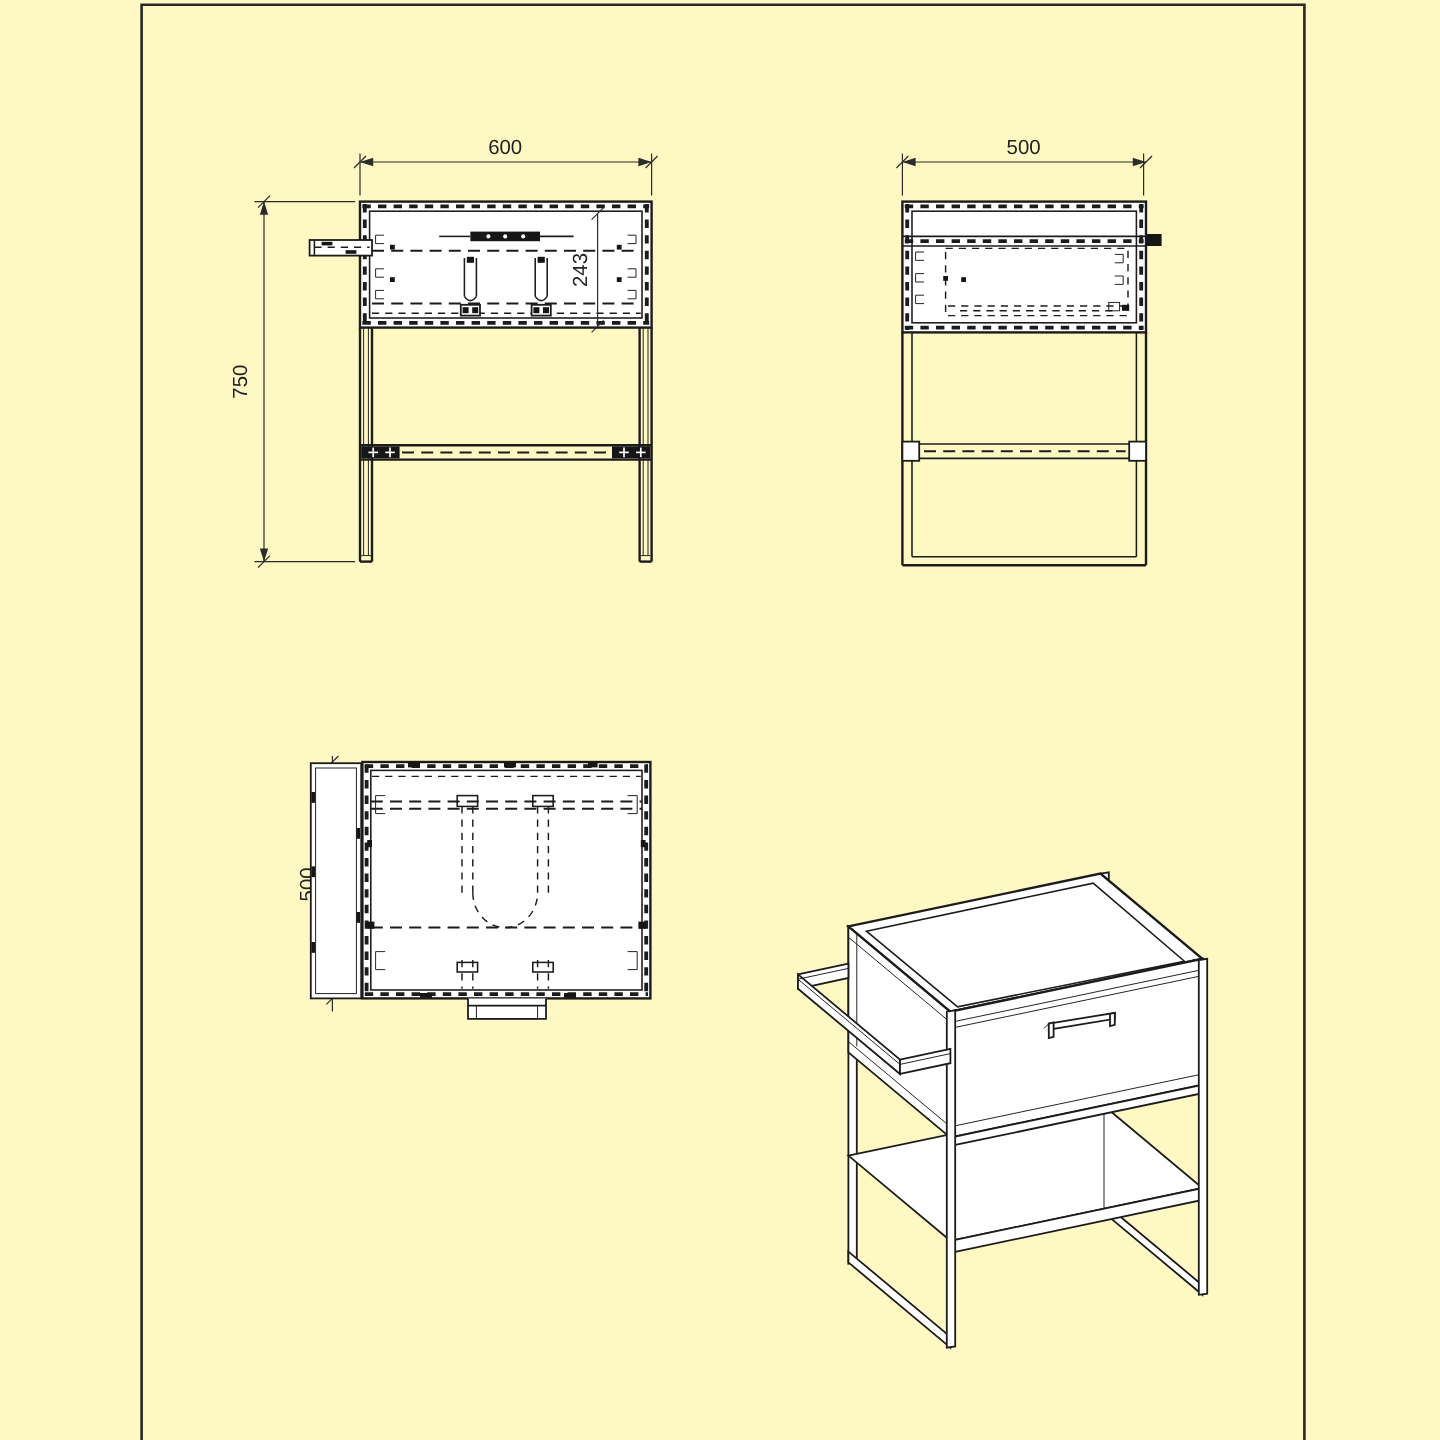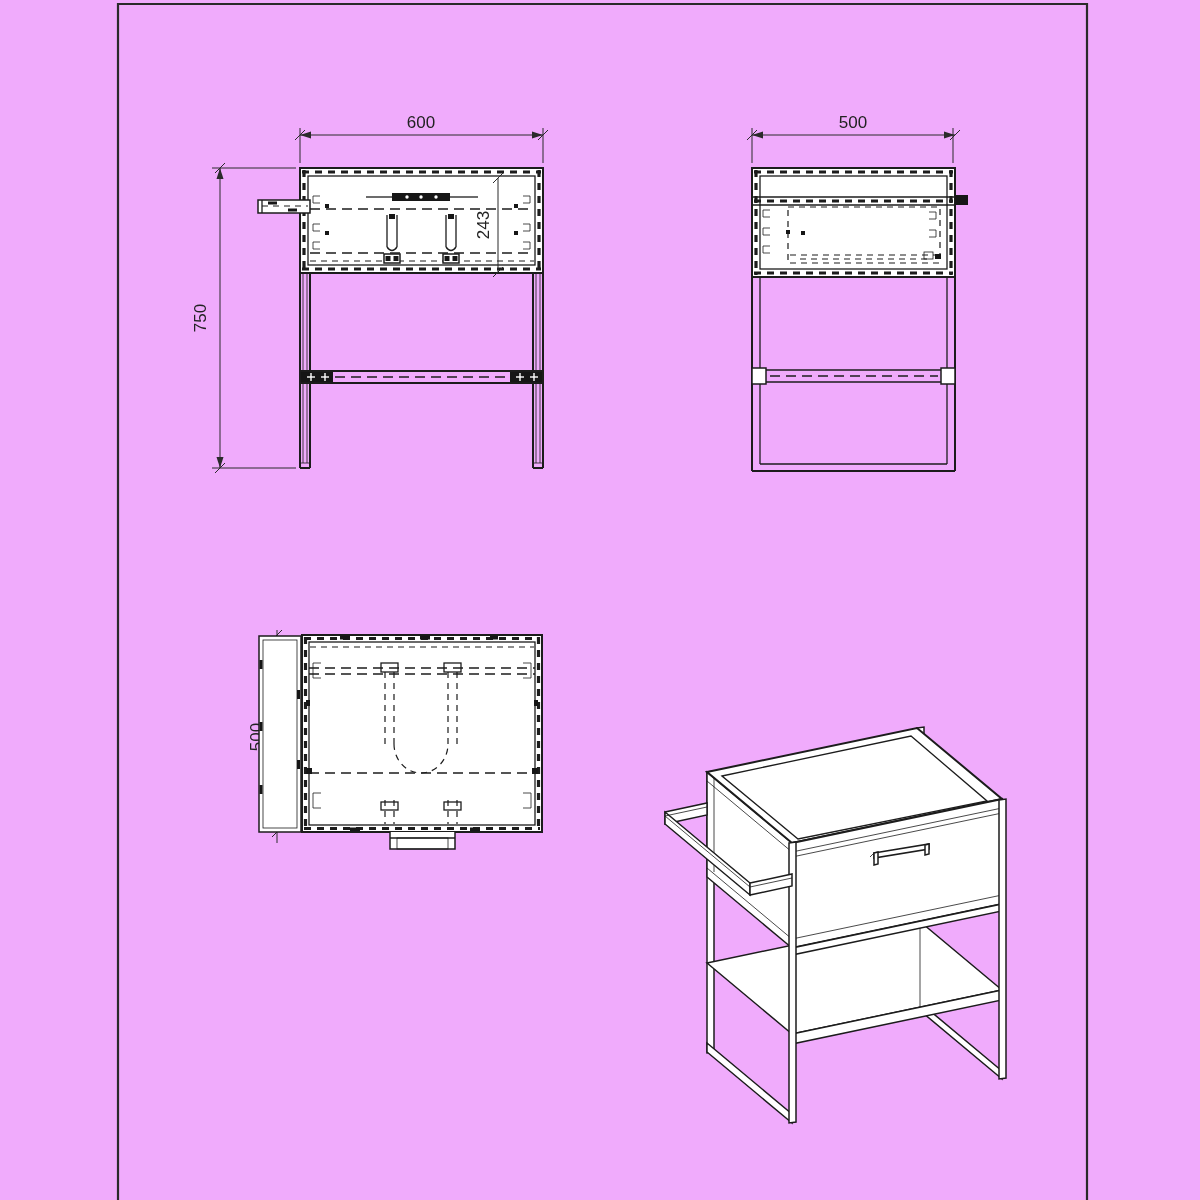--- a/index.html
+++ b/index.html
@@ -1,16 +1,16 @@
 <!DOCTYPE html>
 <html><head>
 <meta charset="utf-8">
 <style>
   html,body{margin:0;padding:0;background:#fff;}
-  .canvas{position:relative;width:1200px;height:1200px;background:#f0abfc;overflow:hidden;
+  .canvas{position:relative;width:1200px;height:1200px;background:#fef9c3;overflow:hidden;
           font-family:"Liberation Sans",sans-serif;}
   svg{display:block;}
   .ln{stroke:#1c1c1c;fill:none;stroke-width:1.3;}
   .ln08{stroke:#1c1c1c;fill:none;stroke-width:.8;}
   .ln2{stroke:#1c1c1c;fill:none;stroke-width:2;}
   .fw{fill:#fff;stroke:#1c1c1c;stroke-width:1.5;}
   .fw2{fill:#fff;stroke:#1c1c1c;stroke-width:2;}
   .dk{fill:#161616;stroke:none;}
   .dash{stroke:#1c1c1c;fill:none;stroke-width:1.7;stroke-dasharray:10 6;}
   .dashsm{stroke:#1c1c1c;fill:none;stroke-width:1.2;stroke-dasharray:6 5;}

